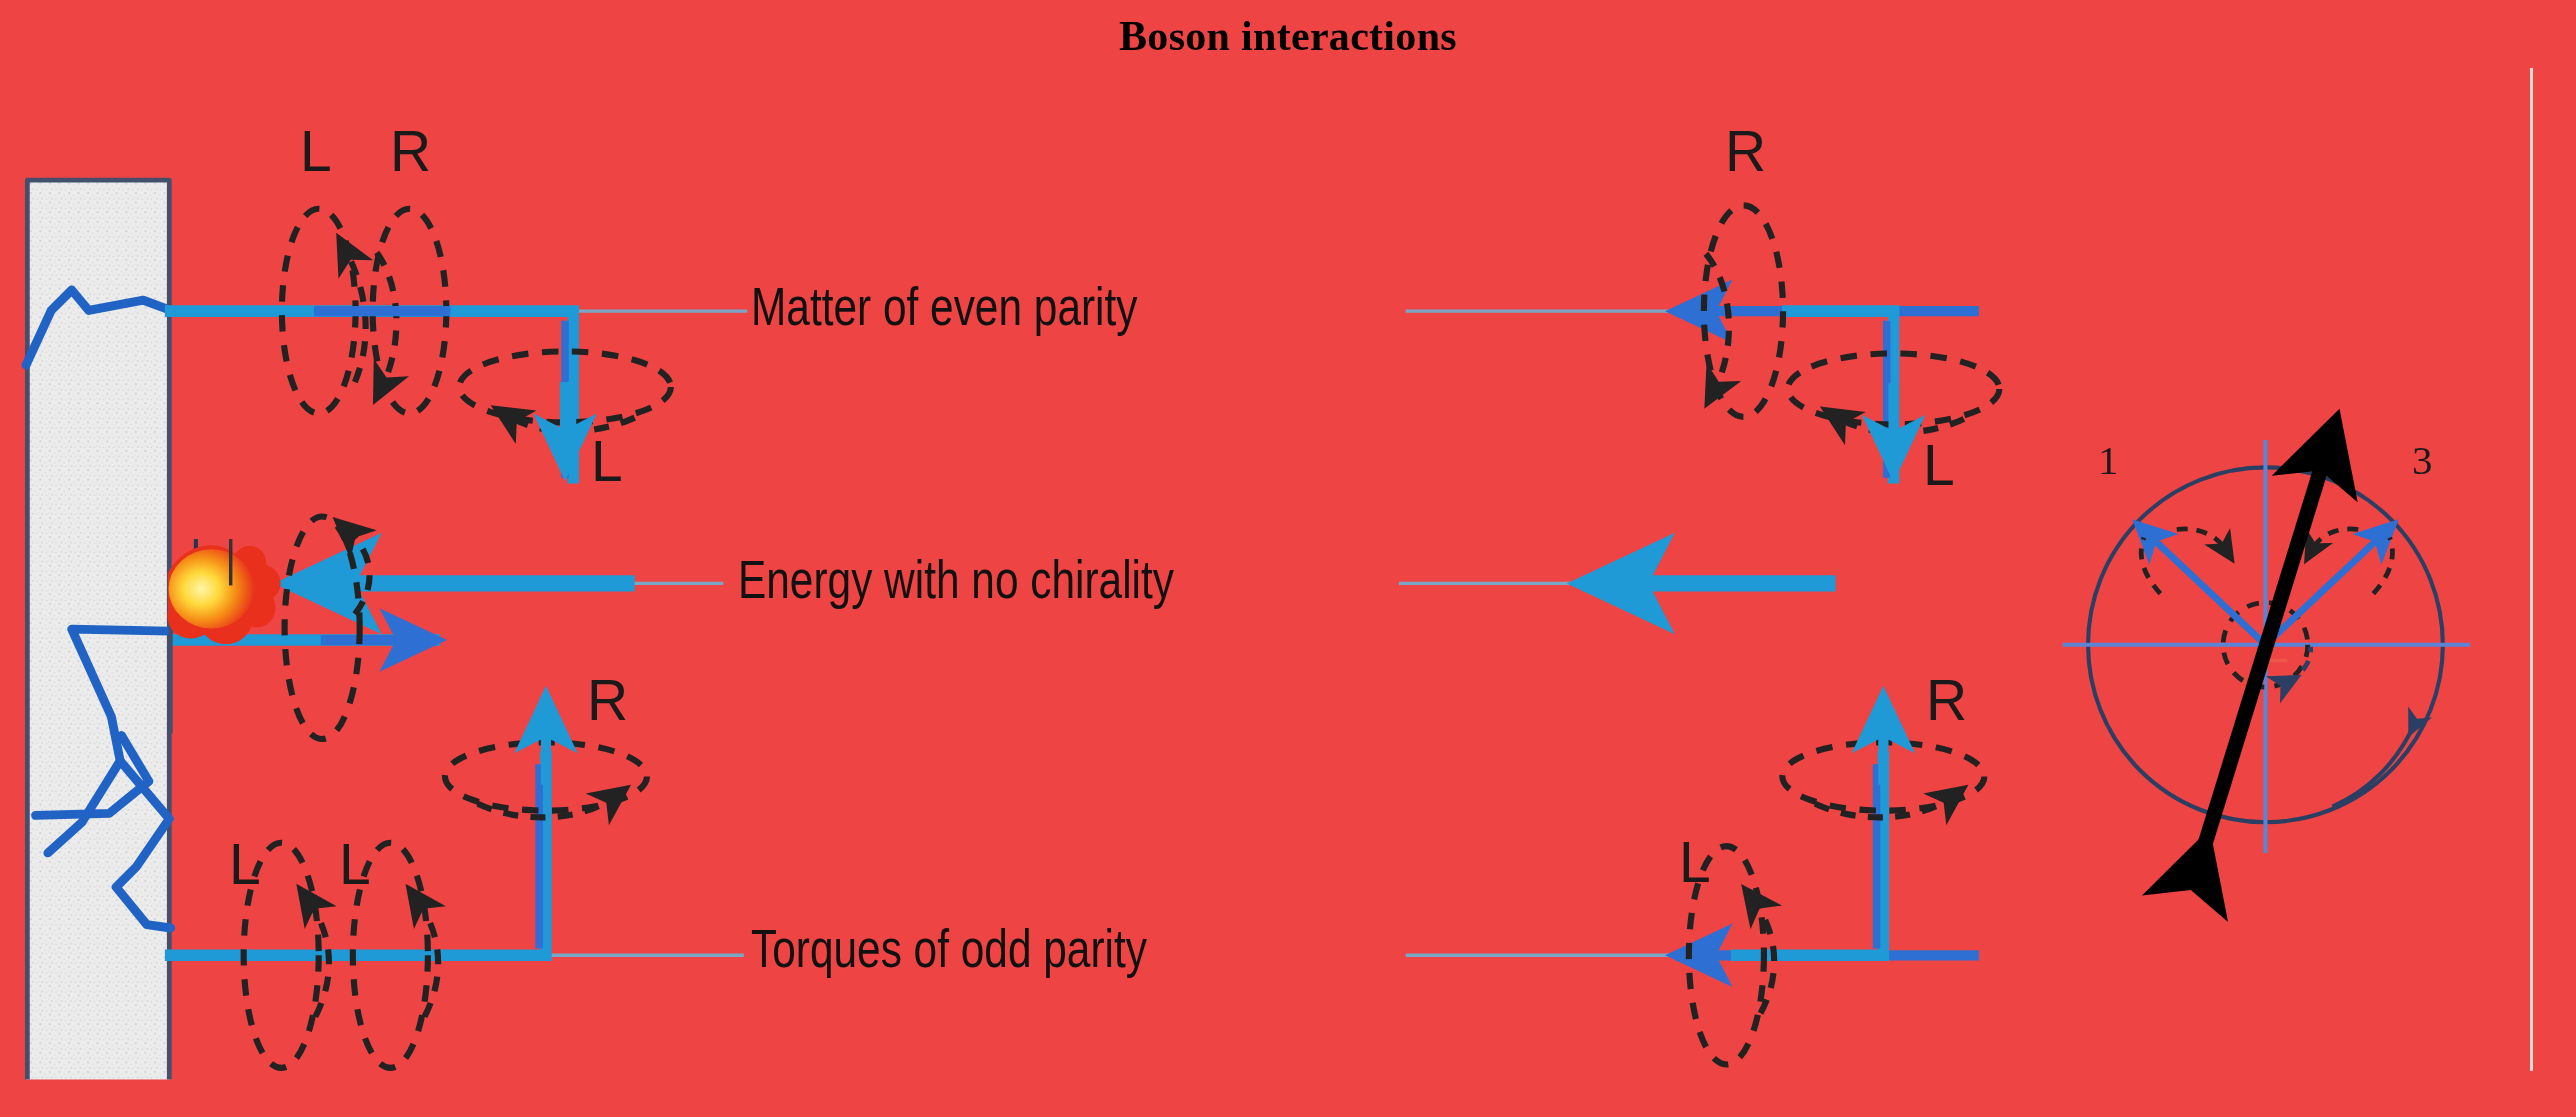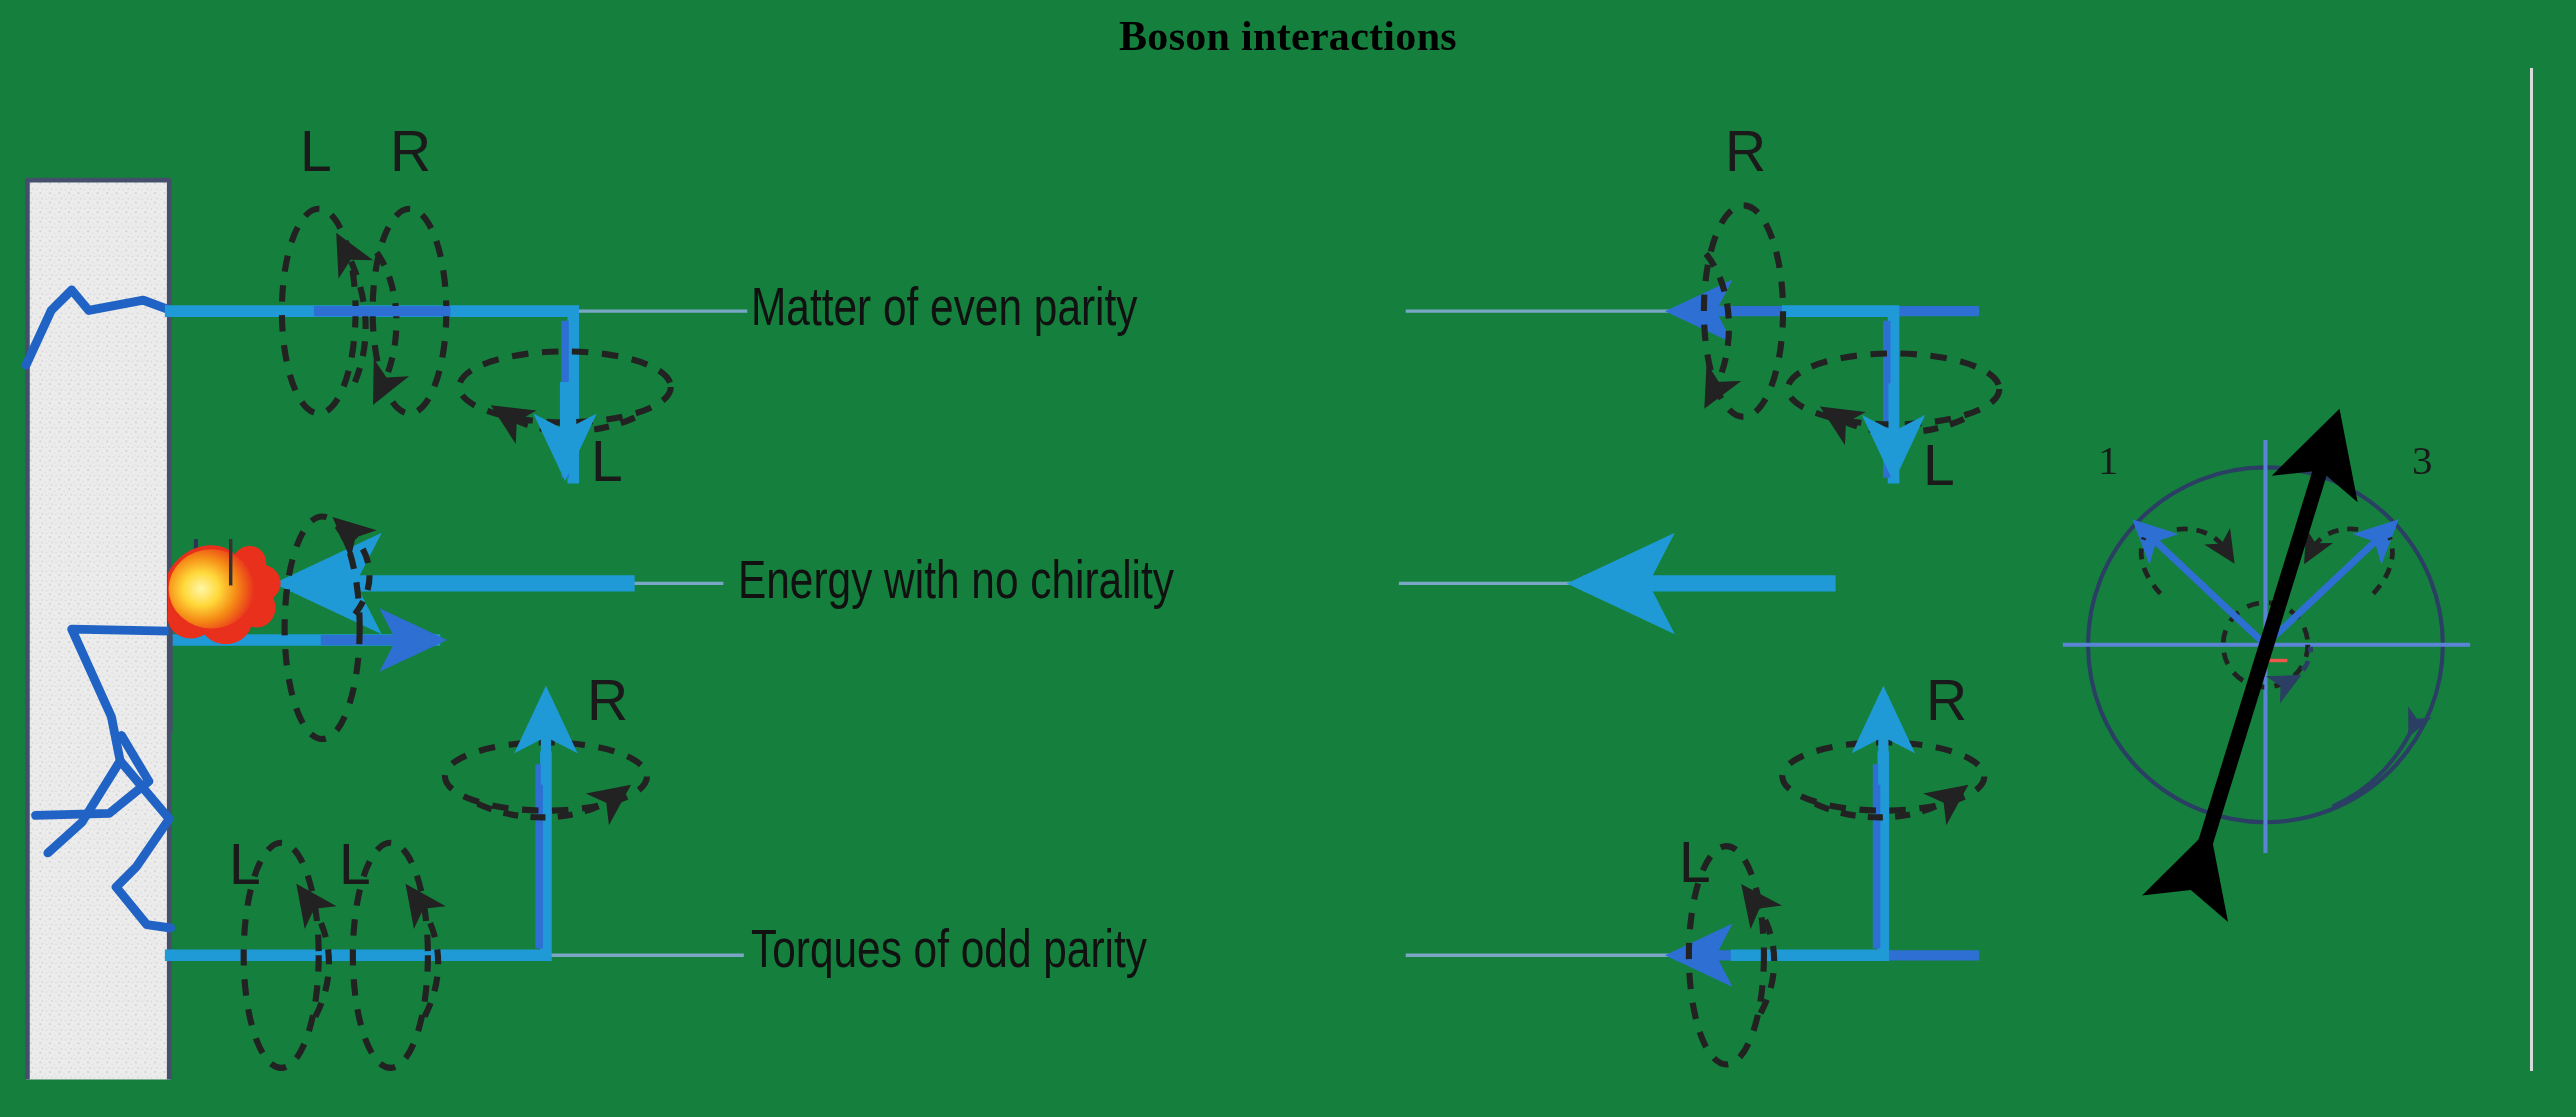--- a/index.html
+++ b/index.html
@@ -1,17 +1,17 @@
 <!DOCTYPE html>
 <html style="font-size:11px"><head>
 <meta charset="utf-8">
 <style>
   html,body{margin:0;padding:0;background:#ffffff;}
   body{font-family:"Liberation Sans",sans-serif;}
-  #stage{position:relative;width:2576px;height:1117px;background:#15803d;overflow:hidden;}
+  #stage{position:relative;width:2576px;height:1117px;background:#ef4444;overflow:hidden;}
   #title{
     position:absolute;left:0;top:12.3px;width:2576px;text-align:center;
     font-family:"Liberation Serif",serif;font-weight:bold;font-size:42px;color:#000;
     letter-spacing:0.3px;
   }
   .rowlabel{
     position:absolute;
     font-family:"Liberation Sans Narrow","Liberation Sans",sans-serif;
     font-size:53px;color:#111;white-space:nowrap;
     transform:scaleX(.80);transform-origin:left center;

